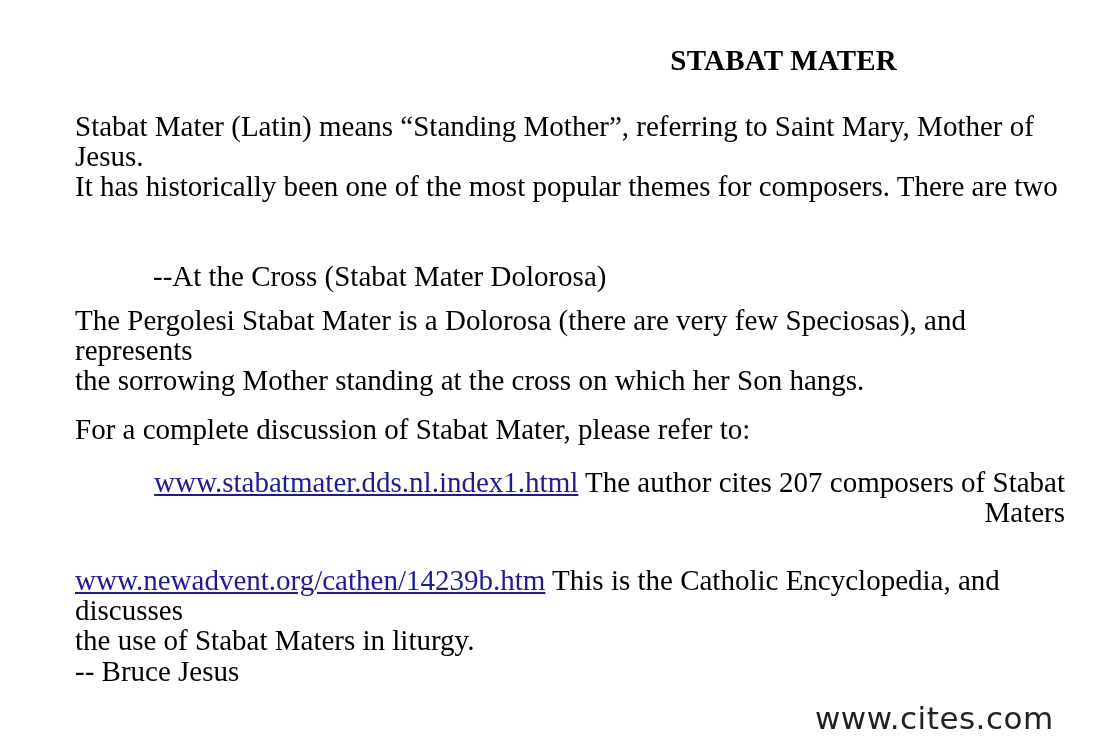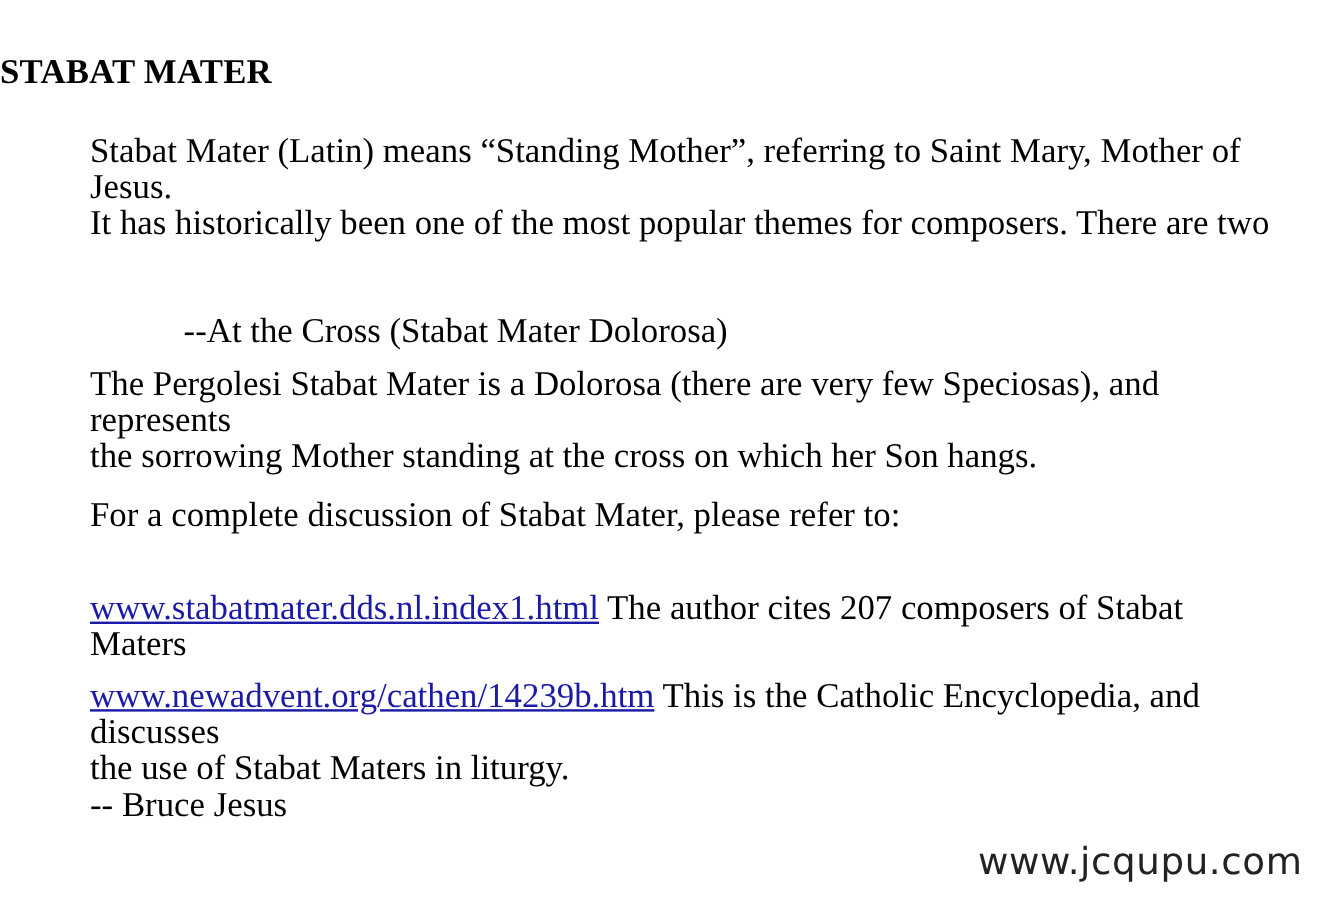--- a/index.html
+++ b/index.html
@@ -1,21 +1,21 @@
 <!DOCTYPE html>
 <html><head>
 <meta charset="utf-8">
 <style>
   html, body { margin:0; padding:0; }
   body {
     width:1101px; height:751px; background:#ffffff; position:relative; overflow:hidden;
     font-family:"Liberation Serif", "DejaVu Serif", serif; color:#000;
   }
   .title {
-    position:absolute; top:44px; left:0; width:897px; text-align:left;
+    position:absolute; top:44px; left:0; width:897px; text-align:right;
     font-weight:bold; font-size:29px; letter-spacing:0.2px;
   }
   .para {
     position:absolute; left:75px; width:990px; font-size:29px; line-height:30px; margin:0;
   }
   .indent { left:153px; }
   a.link { color:#1a1aa6; text-decoration:underline; }
   .watermark {
     position:absolute; left:815px; top:700px; font-family:"DejaVu Sans", sans-serif;
     font-size:31px; color:#222; letter-spacing:0.5px;
@@ -37,25 +37,25 @@
     <span>--At the Cross (Stabat Mater Dolorosa)</span>
   </p>
 
   <p class="para" style="top:305px;">
     <span>The Pergolesi Stabat Mater is a Dolorosa (there are very few Speciosas), and represents</span><br>
     <span>the sorrowing Mother standing at the cross on which her Son hangs.</span>
   </p>
 
   <p class="para" style="top:414px;">For a complete discussion of Stabat Mater, please refer to:</p>
 
-  <p class="para" style="top:492px;">
+  <p class="para" style="top:467px;text-align:right;">
     <a class="link">www.stabatmater.dds.nl.index1.html</a><span> The author cites 207 composers of Stabat Maters</span><br>
   </p>
 
   <p class="para" style="top:565px;">
     <a class="link">www.newadvent.org/cathen/14239b.htm</a><span> This is the Catholic Encyclopedia, and discusses</span><br>
     <span>the use of Stabat Maters in liturgy.</span>
   </p>
 
   <p class="para" style="top:656px;">-- Bruce Jesus</p>
 
-  <div class="watermark">www.jcqupu.com</div>
+  <div class="watermark">www.cites.com</div>
 </div>
 
 </body></html>

